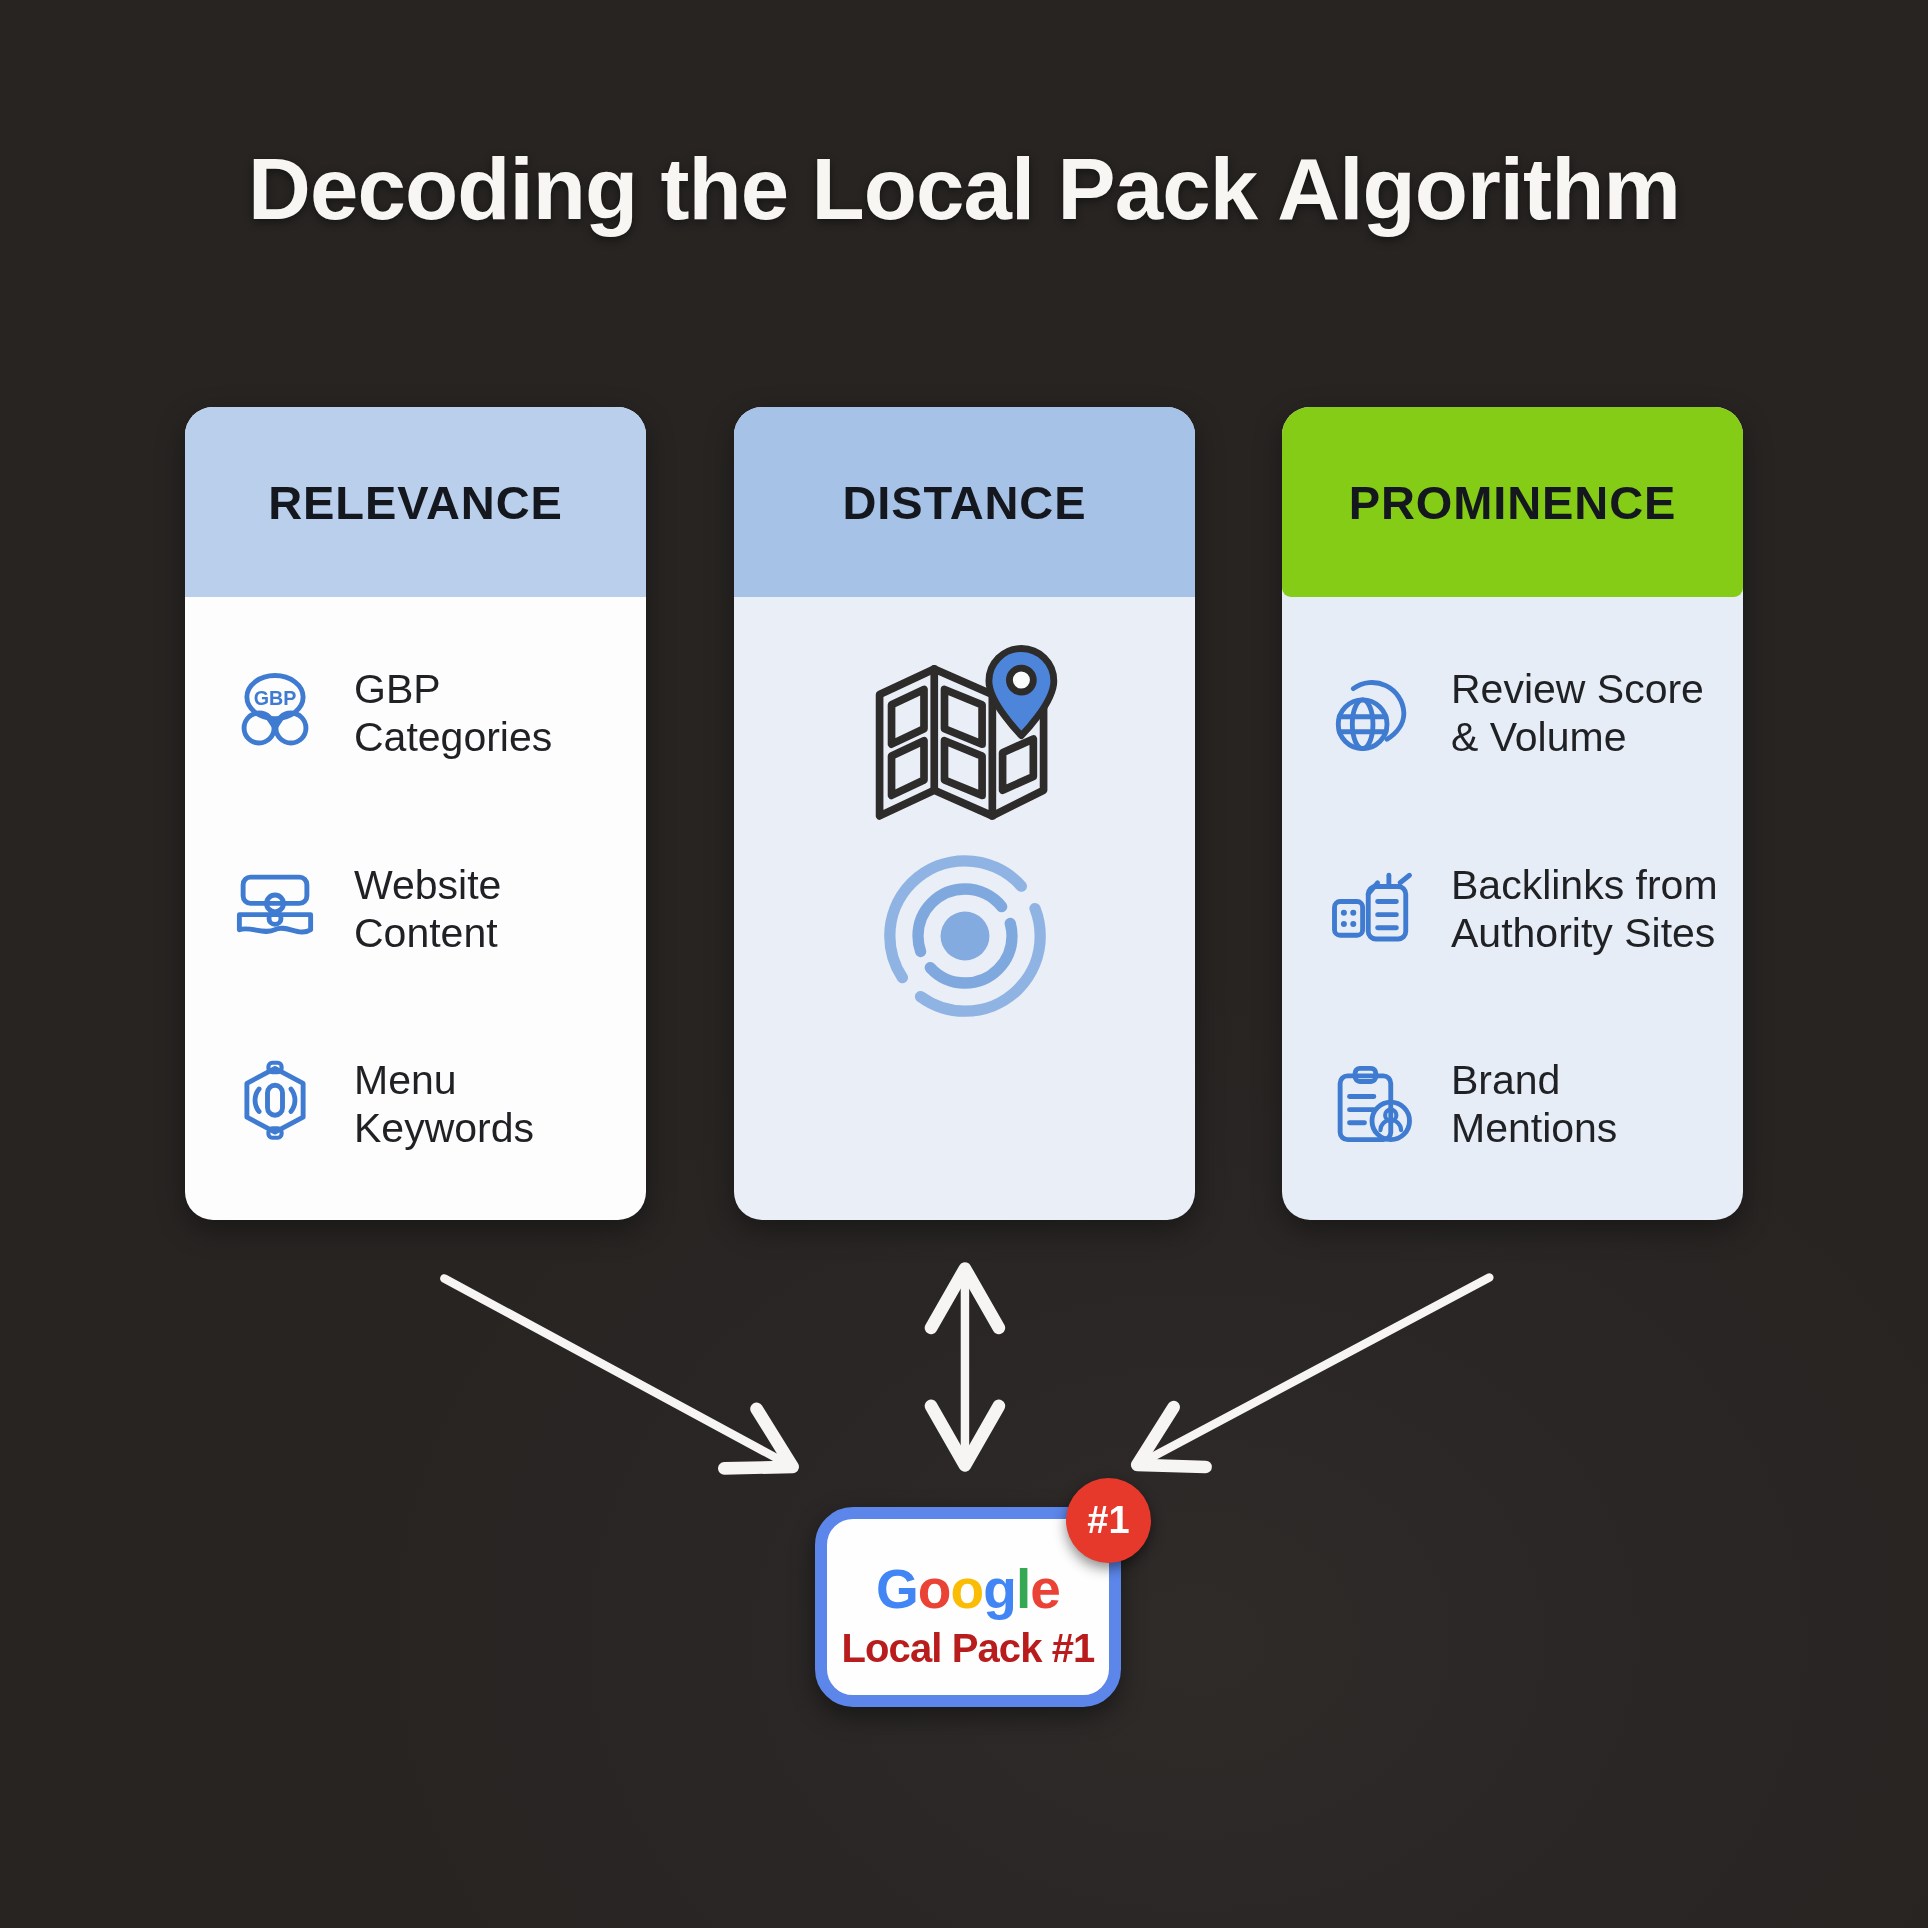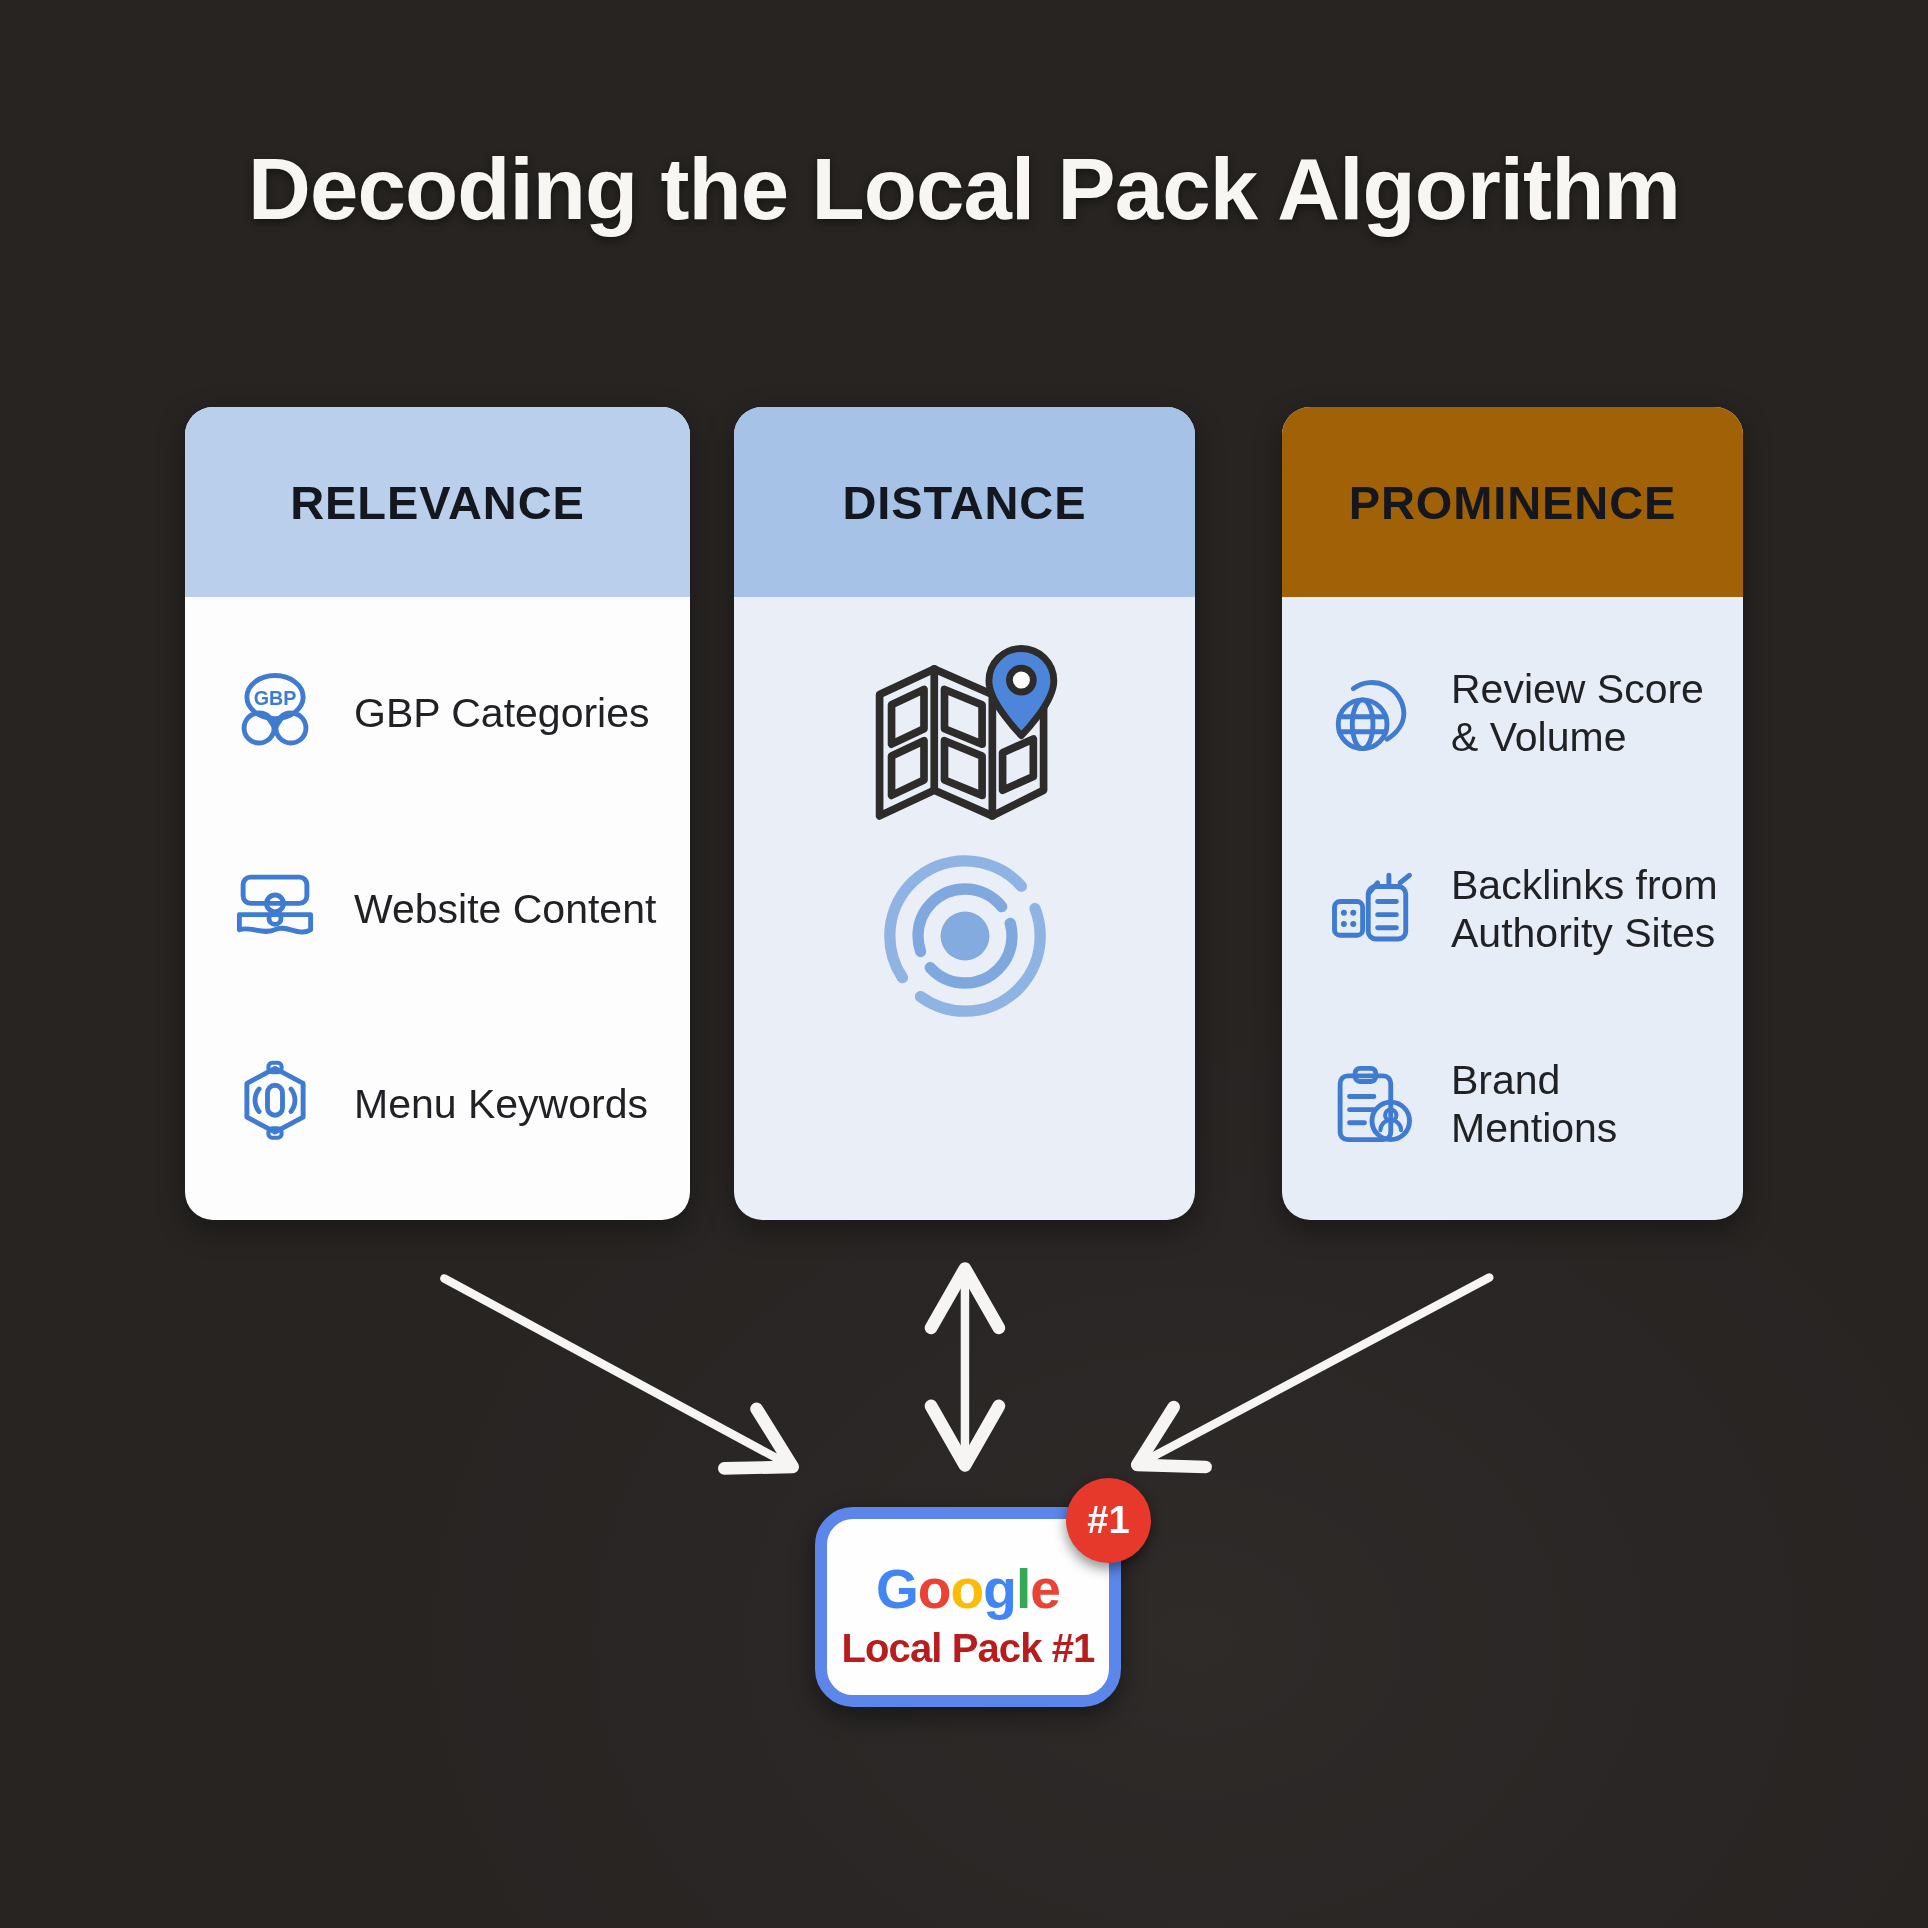--- a/index.html
+++ b/index.html
@@ -10,31 +10,31 @@
   }
   .title{
     position:absolute;top:139px;left:0;width:100%;
     text-align:center;font-size:87px;font-weight:700;letter-spacing:-0.9px;
     color:#f7f6f3;text-shadow:0 2.8px 9.4px rgba(0,0,0,.45);
   }
   .card{
     position:absolute;top:407px;width:461px;height:813px;
     border-radius:28px;overflow:hidden;box-shadow:0 9.4px 28px rgba(0,0,0,.35);
   }
-  .card-relevance{left:185px;background:#fdfdfd;padding-left:44px;}
+  .card-relevance{left:185px;background:#fdfdfd;}
   .card-distance{left:734px;background:#e9eef7;}
   .card-prominence{left:1282px;background:#e7edf6;}
   .card-header{
     position:absolute;top:0;left:0;width:100%;height:190px;
     display:flex;align-items:center;justify-content:center;
     font-size:47px;font-weight:700;letter-spacing:0.9px;color:#14171d;
   }
   .card-relevance .card-header{background:#b9cfec;}
   .card-distance .card-header{background:#a6c2e7;}
-  .card-prominence .card-header{background:#a16207;}
+  .card-prominence .card-header{background:#84cc16;border-radius:9px;}
   .item{
     position:absolute;left:45px;right:24.5px;height:122px;
     display:flex;align-items:center;gap:34px;
   }
   .item .ic{flex:0 0 90px;width:90px;height:90px;}
   .item .lbl{
     font-size:41px;font-weight:500;color:#1f2124;line-height:1.18;max-width:311px;
   }
   .row1{top:245px;} .row2{top:441px;align-items:center;} .row3{top:636px;}
   .big-ic{position:absolute;left:50%;transform:translateX(-50%);}

